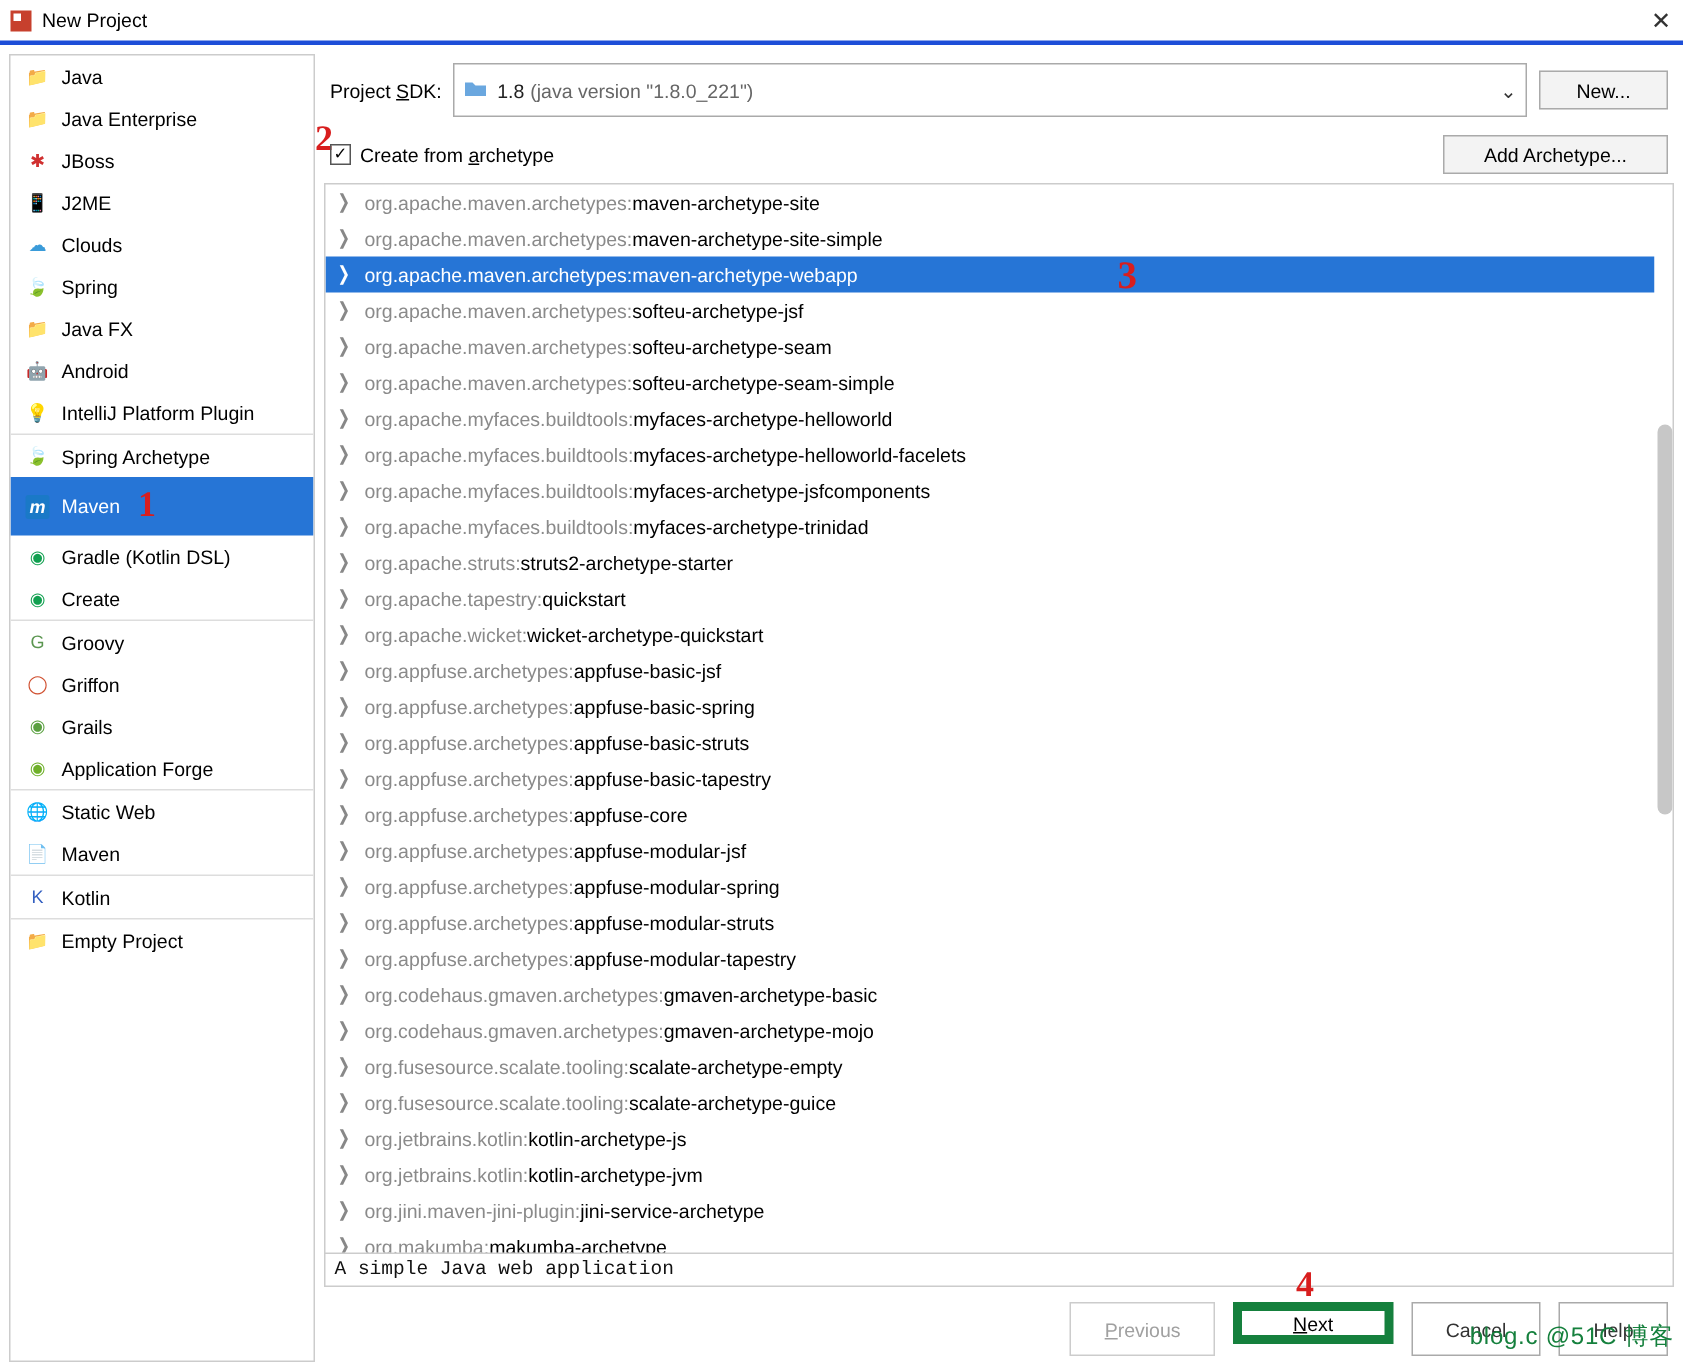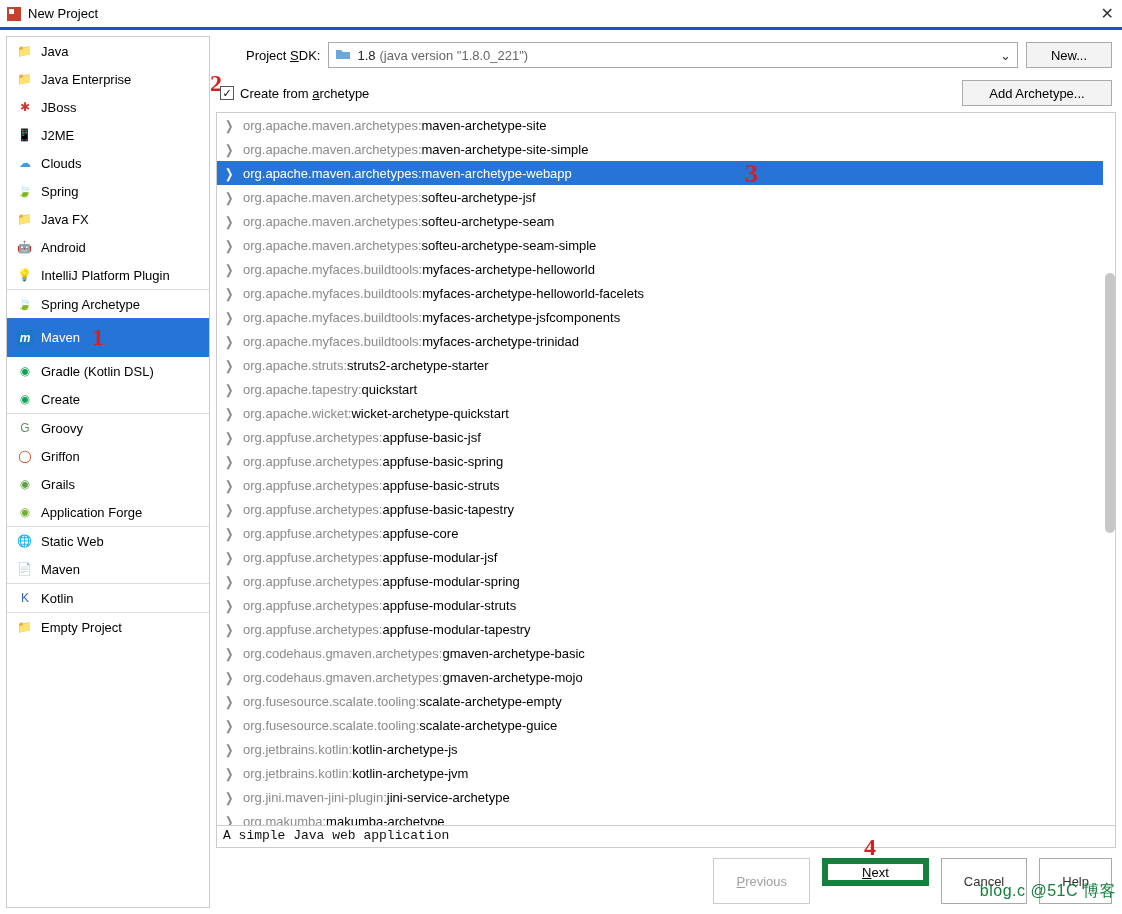--- a/index.html
+++ b/index.html
@@ -11,24 +11,24 @@
 
   .body { display: flex; height: 884px; }
   .sidebar { width: 204px; border: 1px solid #ccc; margin: 6px 0 6px 6px; background: #fff; overflow-y: auto; }
   .side-item { display: flex; align-items: center; gap: 8px; padding: 6px 10px; cursor: default; }
   .side-item.selected { background: #2675d6; color: #fff; }
   .side-sep { height: 1px; background: #ddd; margin: 0; }
 
   .icon-box { width: 16px; height: 16px; display: inline-flex; align-items: center; justify-content: center; font-size: 12px; }
 
   .main { flex: 1; display: flex; flex-direction: column; padding: 6px 6px 6px 6px; position: relative; }
-  .top-row { display: flex; align-items: center; gap: 8px; padding: 6px 4px; margin-left: 26px; }
+  .top-row { display: flex; align-items: center; gap: 8px; padding: 6px 4px; }
   .sdk-label { white-space: nowrap; }
   .sdk-label u { text-decoration: underline; }
-  .sdk-select { flex: 1; height: 26px; border: 1px solid #aaa; background: #fff; display: flex; align-items: center; padding: 0 6px; gap: 6px; color: #666; }
+  .sdk-select { flex: 1; height: 36px; border: 1px solid #aaa; background: #fff; display: flex; align-items: center; padding: 0 6px; gap: 6px; color: #666; }
   .sdk-select .sdk-inner { flex:1; display:flex; gap:4px; align-items:center; }
   .sdk-select .chev { color: #333; }
   .btn { height: 26px; border: 1px solid #aaa; background: #f3f3f3; padding: 0 16px; display: inline-flex; align-items: center; justify-content: center; cursor: default; }
   .btn.wide { min-width: 86px; }
 
   .chk-row { display: flex; align-items: center; justify-content: space-between; padding: 6px 4px 6px 4px; position: relative; }
   .chk-left { display: flex; align-items: center; gap: 6px; position: relative; }
   .chk { width: 14px; height: 14px; border: 1px solid #555; display: inline-flex; align-items: center; justify-content: center; font-size: 11px; line-height: 1; }
   .chk.checked::after { content: "✓"; color: #000; }
 
@@ -41,21 +41,21 @@
   .prefix { color: #8a8a8a; margin-top: 12px; }
   .tree-row.selected .prefix { color: #fff; }
   .suffix { color: #000; }
   .tree-row.selected .suffix { color: #fff; }
   .scrollbar { position: absolute; right: 0; top: 160px; width: 10px; height: 260px; background: #c7c7c7; border-radius: 5px; }
 
   .desc { height: 22px; border: 1px solid #ccc; border-top: none; font-family: "Courier New", monospace; font-size: 13px; padding: 2px 6px; color: #111; }
 
   .footer { display: flex; justify-content: flex-end; gap: 12px; padding: 10px 4px 4px 4px; }
   .btn-next { border: 6px solid #15803d; background: #fff; padding: 0 34px; height: 28px; }
-  .btn-plain { border: 1px solid #aaa; background: #fff; padding: 0 22px; height: 46px; color:#333; }
+  .btn-plain { border: 1px solid #aaa; background: #fff; padding: 0 22px; height: 36px; color:#333; }
   .btn-prev { color: #a0a0a0; border-color:#ccc; }
 
   
   .annot { position: absolute; color: #d81e1e; font-family: "Brush Script MT","Comic Sans MS",cursive; font-size: 24px; font-weight: bold; pointer-events: none; }
   
   .watermark { position:absolute; right:6px; bottom:12px; color:#15803d; font-size:16px; letter-spacing:0.5px; pointer-events:none;}
 </style>
 </head>
 <body>
 

